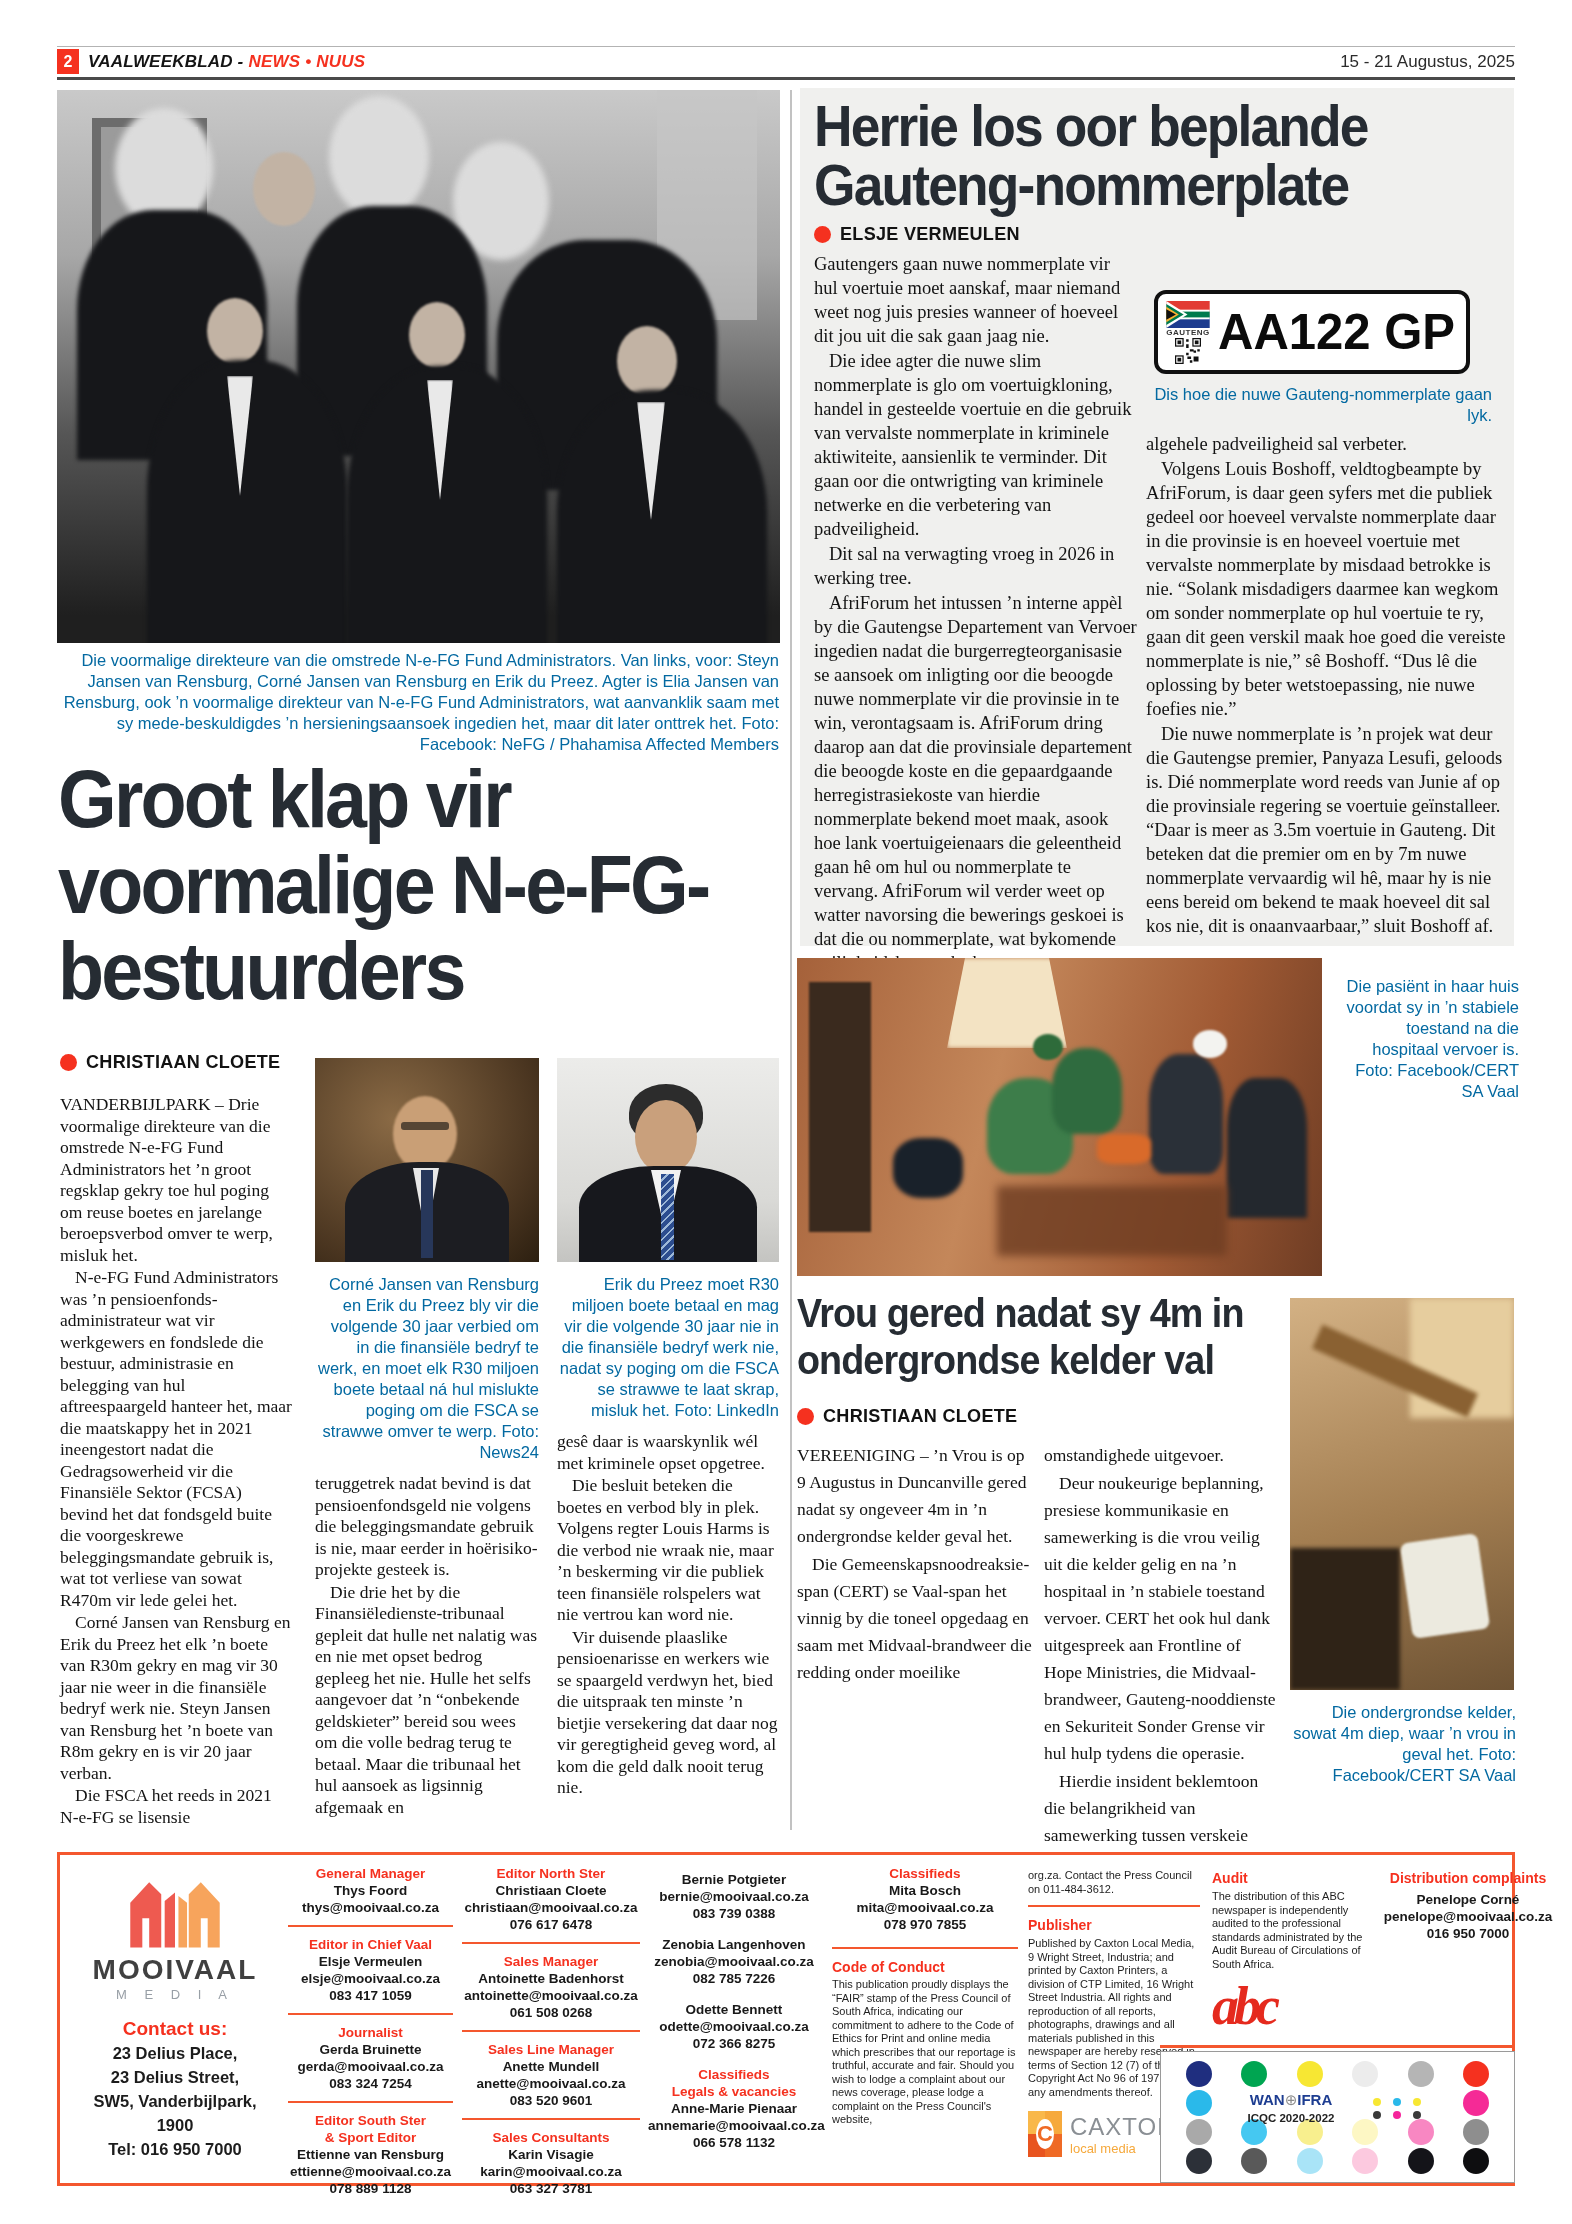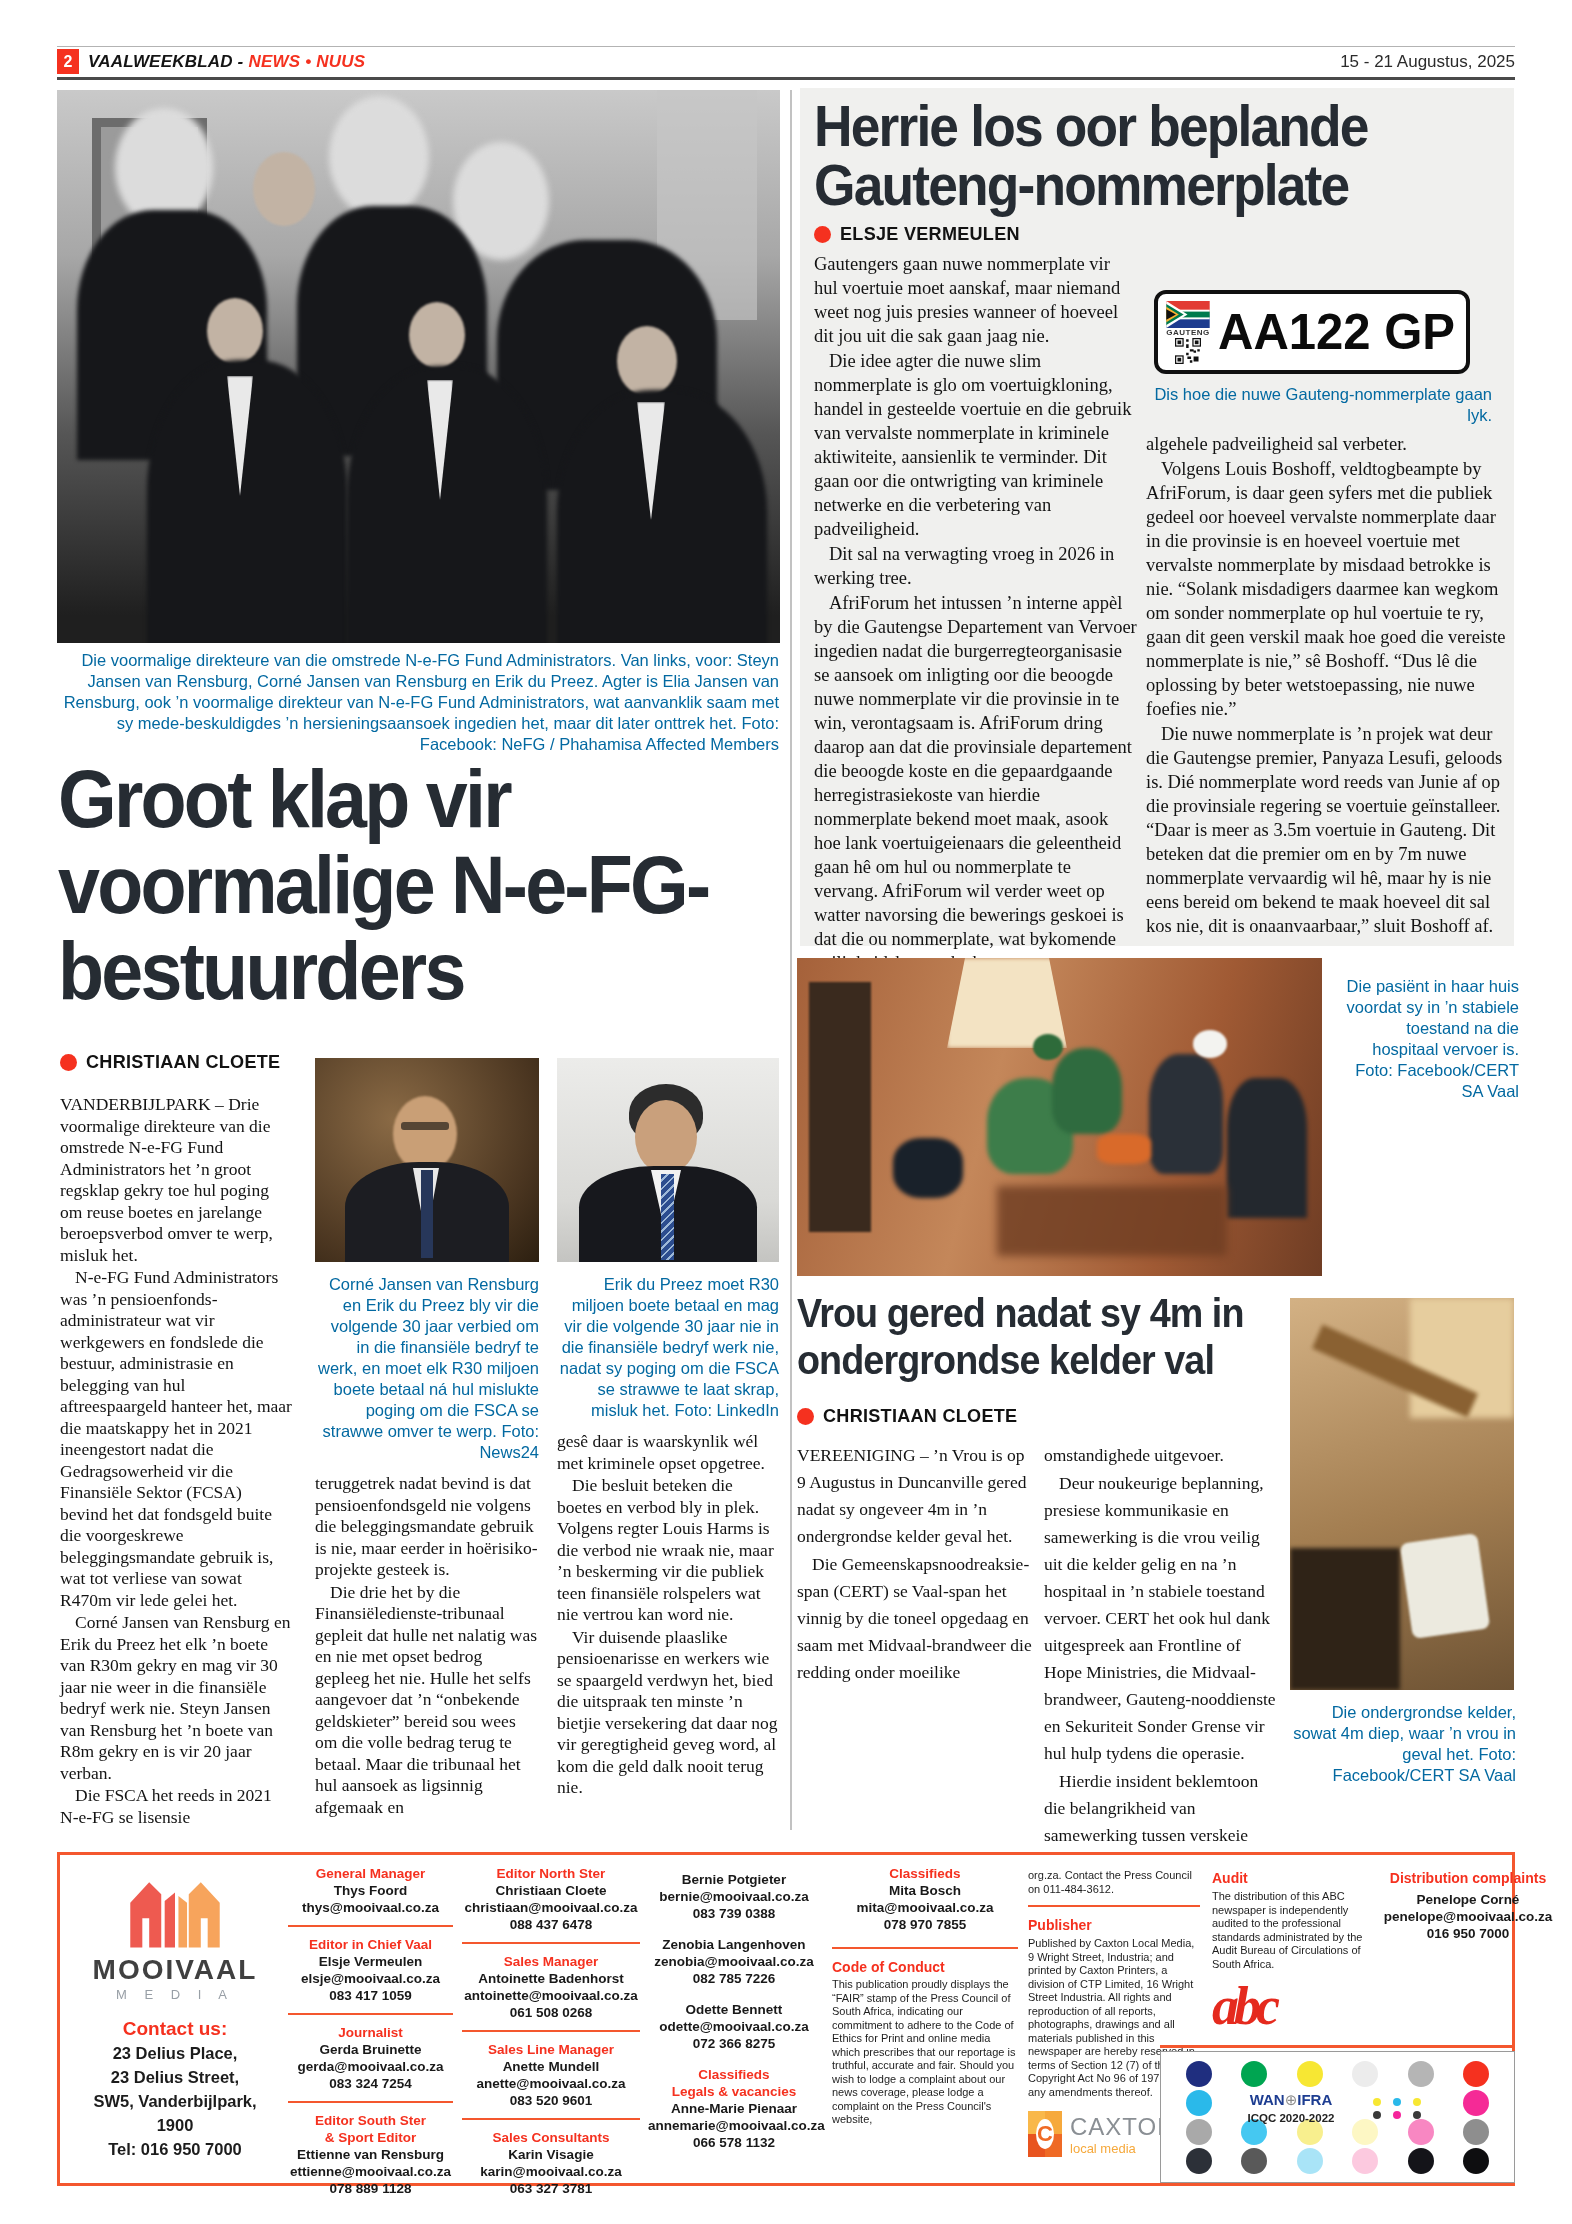--- a/index.html
+++ b/index.html
@@ -339,21 +339,21 @@
           <div class="staff-line">Ettienne van Rensburg</div>
           <div class="staff-line">ettienne@mooivaal.co.za</div>
           <div class="staff-line">078 889 1128</div>
         </div>
       </div>
     <div class="fabs staff-col" style="left:402px;top:10px;width:178px;">
         <div>
           <div class="staff-heading">Editor North Ster</div>
           <div class="staff-line">Christiaan Cloete</div>
           <div class="staff-line">christiaan@mooivaal.co.za</div>
-          <div class="staff-line">088 437 6478</div>
+          <div class="staff-line">076 617 6478</div>
         </div>
         <div class="orange-rule"></div>
         <div>
           <div class="staff-heading">Sales Manager</div>
           <div class="staff-line">Antoinette Badenhorst</div>
           <div class="staff-line">antoinette@mooivaal.co.za</div>
           <div class="staff-line">061 508 0268</div>
         </div>
         <div class="orange-rule"></div>
         <div>

